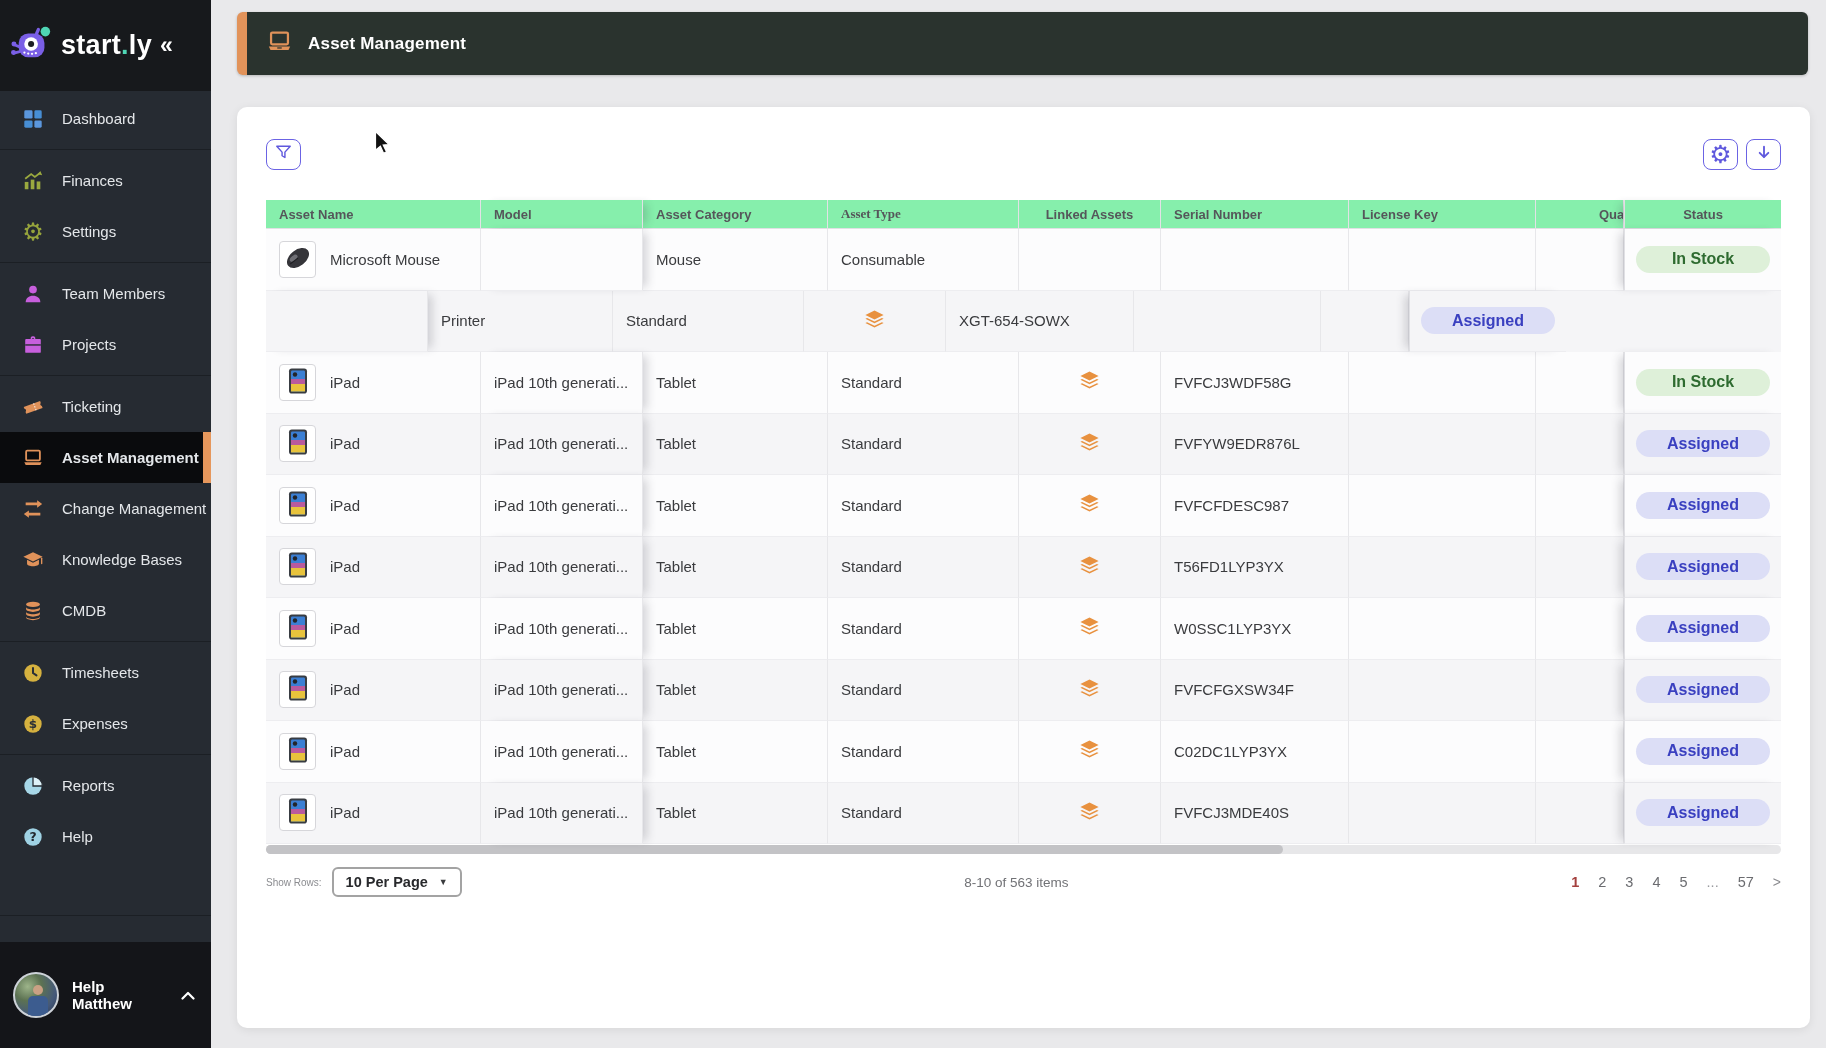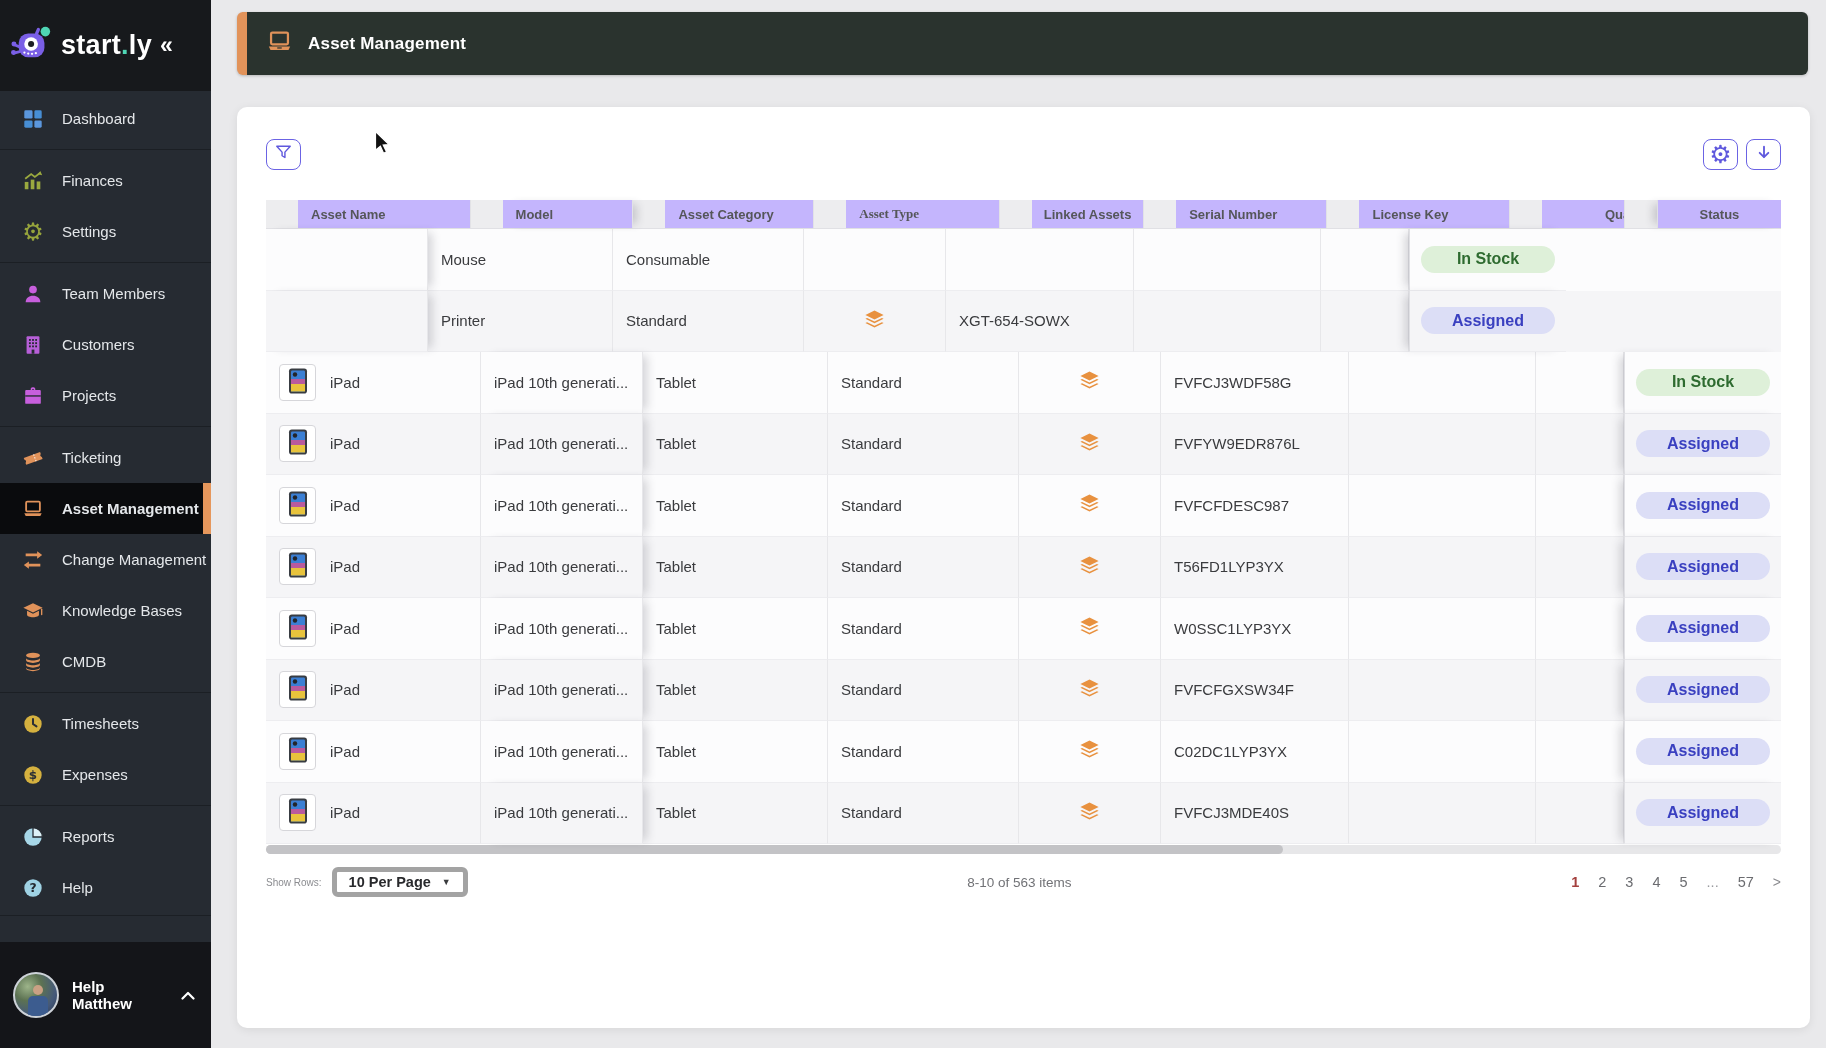--- a/index.html
+++ b/index.html
@@ -49,21 +49,21 @@
   .tb-row2{display:flex;justify-content:space-between;margin-top:11px;height:31px;}
   .icon-btn{width:35px;height:31px;border:1px solid #6b63e4;border-radius:8px;background:#fff;
     display:flex;align-items:center;justify-content:center;cursor:pointer;overflow:hidden;}
   .right-btns{display:flex;gap:8px;}
   .glyph-gear{font-size:25px;line-height:1;color:#5f58dd;}
 
   
   .table{margin-top:30px;width:1515px;}
   .t-header{display:flex;height:29px;background:#ededef;border-bottom:1px solid #e0e0e4;}
   .th{display:flex;align-items:center;padding-left:13px;font-size:13px;font-weight:700;color:#55565a;
-    border-right:1px solid #e2e2e6;white-space:nowrap;overflow:hidden;background:#c4b5fd;margin-left:32px;}
+    border-right:1px solid #e2e2e6;white-space:nowrap;overflow:hidden;background:#86efac;}
   .t-row{display:flex;height:61.5px;background:#fcfcfd;}
   .t-row.alt{background:#f5f5f7;}
   .td{display:flex;align-items:center;padding-left:13px;font-size:15px;color:#3a3b3e;
     border-right:1px solid #e7e7ea;border-bottom:1px solid #ededf0;white-space:nowrap;overflow:hidden;
     background:inherit;}
   .c-model{position:relative;z-index:2;box-shadow:8px 0 9px -4px rgba(50,50,65,.20);}
   .c-status{position:relative;z-index:2;box-shadow:-8px 0 9px -4px rgba(50,50,65,.20);
     border-left:1px solid #e0e0e4;border-right:none;justify-content:center;padding-left:0;}
   .c-linked{justify-content:center;padding-left:0;}
   .th.c-qty{padding-left:63px;}
@@ -74,21 +74,21 @@
   .badge.in-stock{background:#def0d9;color:#2e6b30;}
   .badge.assigned{background:#dcdef6;color:#3a40c0;}
 
   .hscroll{width:1515px;height:9px;background:#e7e7e9;border-radius:5px;position:relative;margin-top:1px;}
   .hthumb{position:absolute;left:0;top:0;height:9px;width:1017px;background:#c3c3c6;border-radius:5px;cursor:pointer;}
 
   
   .t-footer{display:flex;align-items:center;margin-top:11px;height:34px;}
   .show-rows{display:flex;align-items:center;gap:10px;flex:none;}
   .sr-label{font-size:10px;color:#8b8c90;}
-  .select{border:5px solid #a3a3a3;border-radius:6px;height:30px;display:flex;align-items:center;
+  .select{border:2px solid #a3a3a3;border-radius:6px;height:30px;display:flex;align-items:center;
     gap:11px;padding:0 12px;font-size:14.5px;color:#28292c;font-weight:600;cursor:pointer;background:#fff;}
   .caret{font-size:9px;color:#3a3b3e;}
   .items-summary{flex:1;text-align:center;font-size:13.5px;color:#717276;}
   .pager{display:flex;align-items:center;gap:19px;font-size:14.5px;color:#6b6c70;flex:none;}
   .page{cursor:pointer;}
   .page.current{color:#a4403e;font-weight:700;}
   .page.ellipsis{cursor:default;color:#9a9b9f;}
   .next{cursor:pointer;color:#8a8b8f;font-size:14px;}
 
   .cursor{position:absolute;left:374px;top:130px;z-index:50;pointer-events:none;}
@@ -151,40 +151,20 @@
         <span class="ico">
           <svg width="22" height="22" viewBox="0 0 24 24" fill="#c75fdd">
             <circle cx="12" cy="7.2" r="4.2"></circle>
             <path d="M4 21c0-4.4 3.6-7 8-7s8 2.6 8 7z"></path>
           </svg>
         </span>
         <span class="lbl">Team Members</span>
       </div>
       <div class="nav-item">
         <span class="ico">
-          <svg width="22" height="22" viewBox="0 0 24 24">
-            <rect x="5" y="2.5" width="14" height="19" rx="1" fill="#b75fd8"></rect>
-            <g fill="#262b32">
-              <rect x="7.6" y="5.5" width="2" height="2"></rect>
-              <rect x="11" y="5.5" width="2" height="2"></rect>
-              <rect x="14.4" y="5.5" width="2" height="2"></rect>
-              <rect x="7.6" y="9" width="2" height="2"></rect>
-              <rect x="11" y="9" width="2" height="2"></rect>
-              <rect x="14.4" y="9" width="2" height="2"></rect>
-              <rect x="7.6" y="12.5" width="2" height="2"></rect>
-              <rect x="11" y="12.5" width="2" height="2"></rect>
-              <rect x="14.4" y="12.5" width="2" height="2"></rect>
-              <rect x="10.5" y="17" width="3" height="4.5"></rect>
-            </g>
-          </svg>
-        </span>
-        <span class="lbl">Customers</span>
-      </div>
-      <div class="nav-item">
-        <span class="ico">
           <svg width="22" height="22" viewBox="0 0 24 24" fill="#c75fdd">
             <path d="M9.5 5.5v-1c0-1.1.9-2 2-2h1c1.1 0 2 .9 2 2v1h5c.6 0 1 .4 1 1v13c0 .6-.4 1-1 1h-15c-.6 0-1-.4-1-1v-13c0-.6.4-1 1-1h5zm1.5 0h2v-1h-2z"></path>
             <rect x="3.5" y="11.2" width="17" height="1.5" fill="#262b32"></rect>
           </svg>
         </span>
         <span class="lbl">Projects</span>
       </div>
       <div class="nav-divider"></div>
       <div class="nav-item">
         <span class="ico">
@@ -324,20 +304,32 @@
           <div class="th c-cat" style="width: 185px;">Asset Category</div>
           <div class="th c-type" style="width: 191px; font-family: Liberation Serif, serif;">Asset Type</div>
           <div class="th c-linked" style="width: 142px;">Linked Assets</div>
           <div class="th c-serial" style="width: 188px;">Serial Number</div>
           <div class="th c-license" style="width: 187px;">License Key</div>
           <div class="th c-qty" style="width: 88px;">Quantity</div>
           <div class="th c-status" style="width: 157px;">Status</div>
         </div>
       <div id="tbody">
           <div class="t-row">
+            <div class="td c-name" style="width: 215px;">
+              <span class="thumb-box">
+                <span><svg width="34" height="34" viewBox="0 0 34 34">
+                    <g transform="rotate(-38 17 17)">
+                      <ellipse cx="17" cy="17" rx="12.5" ry="8" fill="#35353a"></ellipse>
+                      <ellipse cx="13.5" cy="14.5" rx="4.5" ry="2.6" fill="#6e6e74"></ellipse>
+                      <line x1="7" y1="17" x2="17" y2="17" stroke="#1d1d20" stroke-width="1"></line>
+                    </g>
+                  </svg></span>
+              </span>
+              <span>Microsoft Mouse</span>
+            </div>
             <div class="td c-model" style="width: 162px;"></div>
             <div class="td c-cat" style="width: 185px;">Mouse</div>
             <div class="td c-type" style="width: 191px;">Consumable</div>
             <div class="td c-linked" style="width: 142px;"></div>
             <div class="td c-serial" style="width: 188px;"></div>
             <div class="td c-license" style="width: 187px;"></div>
             <div class="td c-qty" style="width: 88px;"></div>
             <div class="td c-status" style="width: 157px;">
               <span class="badge in-stock">In Stock</span>
             </div>

